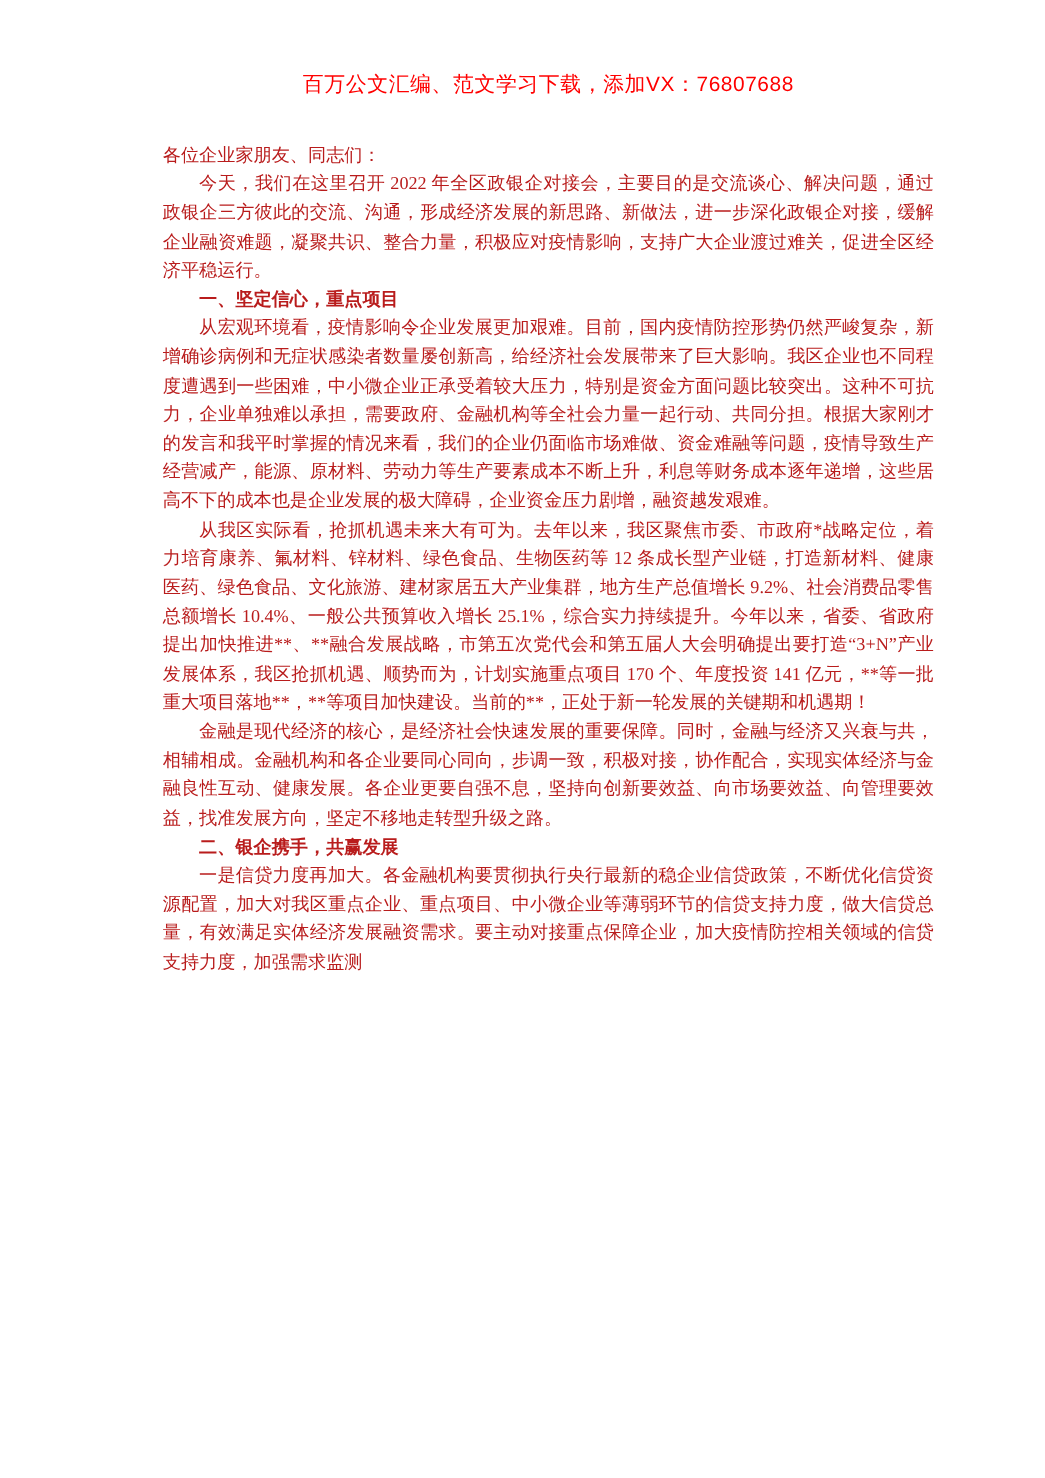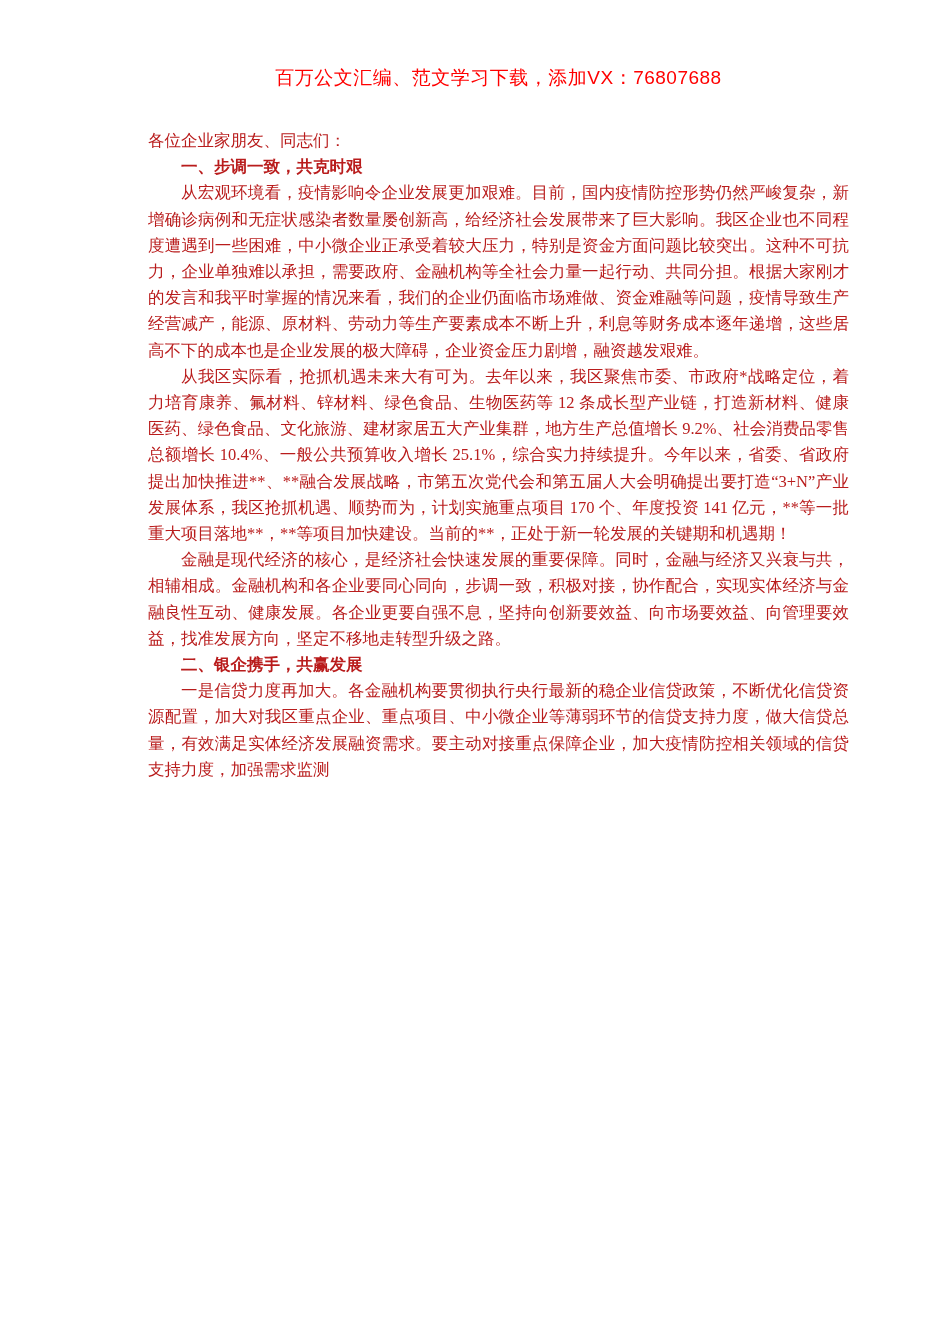--- a/index.html
+++ b/index.html
@@ -48,20 +48,21 @@
     font-weight: normal;
   }
 </style>
 </head>
 <body>
 
 <div class="page">
   <div class="header-notice">百万公文汇编、范文学习下载，添加VX：76807688</div>
   <div class="content" id="content">
       <p class="para salutation">各位企业家朋友、同志们：</p>
-      <p class="para heading">一、步调一致，共克时艰</p>
+      <p class="para body">今天，我们在这里召开 2022 年全区政银企对接会，主要目的是交流谈心、解决问题，通过政银企三方彼此的交流、沟通，形成经济发展的新思路、新做法，进一步深化政银企对接，缓解企业融资难题，凝聚共识、整合力量，积极应对疫情影响，支持广大企业渡过难关，促进全区经济平稳运行。</p>
+      <p class="para heading">一、坚定信心，重点项目</p>
       <p class="para body">从宏观环境看，疫情影响令企业发展更加艰难。目前，国内疫情防控形势仍然严峻复杂，新增确诊病例和无症状感染者数量屡创新高，给经济社会发展带来了巨大影响。我区企业也不同程度遭遇到一些困难，中小微企业正承受着较大压力，特别是资金方面问题比较突出。这种不可抗力，企业单独难以承担，需要政府、金融机构等全社会力量一起行动、共同分担。根据大家刚才的发言和我平时掌握的情况来看，我们的企业仍面临市场难做、资金难融等问题，疫情导致生产经营减产，能源、原材料、劳动力等生产要素成本不断上升，利息等财务成本逐年递增，这些居高不下的成本也是企业发展的极大障碍，企业资金压力剧增，融资越发艰难。</p>
       <p class="para body">从我区实际看，抢抓机遇未来大有可为。去年以来，我区聚焦市委、市政府*战略定位，着力培育康养、氟材料、锌材料、绿色食品、生物医药等 12 条成长型产业链，打造新材料、健康医药、绿色食品、文化旅游、建材家居五大产业集群，地方生产总值增长 9.2%、社会消费品零售总额增长 10.4%、一般公共预算收入增长 25.1%，综合实力持续提升。今年以来，省委、省政府提出加快推进**、**融合发展战略，市第五次党代会和第五届人大会明确提出要打造“3+N”产业发展体系，我区抢抓机遇、顺势而为，计划实施重点项目 170 个、年度投资 141 亿元，**等一批重大项目落地**，**等项目加快建设。当前的**，正处于新一轮发展的关键期和机遇期！</p>
       <p class="para body">金融是现代经济的核心，是经济社会快速发展的重要保障。同时，金融与经济又兴衰与共，相辅相成。金融机构和各企业要同心同向，步调一致，积极对接，协作配合，实现实体经济与金融良性互动、健康发展。各企业更要自强不息，坚持向创新要效益、向市场要效益、向管理要效益，找准发展方向，坚定不移地走转型升级之路。</p>
       <p class="para heading">二、银企携手，共赢发展</p>
       <p class="para lead"><strong>一是信贷力度再加大。</strong>各金融机构要贯彻执行央行最新的稳企业信贷政策，不断优化信贷资源配置，加大对我区重点企业、重点项目、中小微企业等薄弱环节的信贷支持力度，做大信贷总量，有效满足实体经济发展融资需求。要主动对接重点保障企业，加大疫情防控相关领域的信贷支持力度，加强需求监测</p>
     </div>
 </div>
 
 </body></html>

